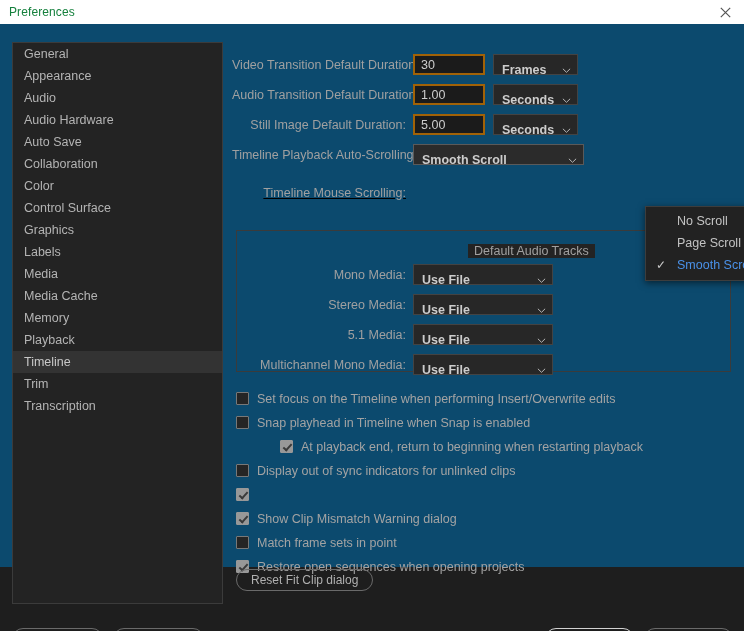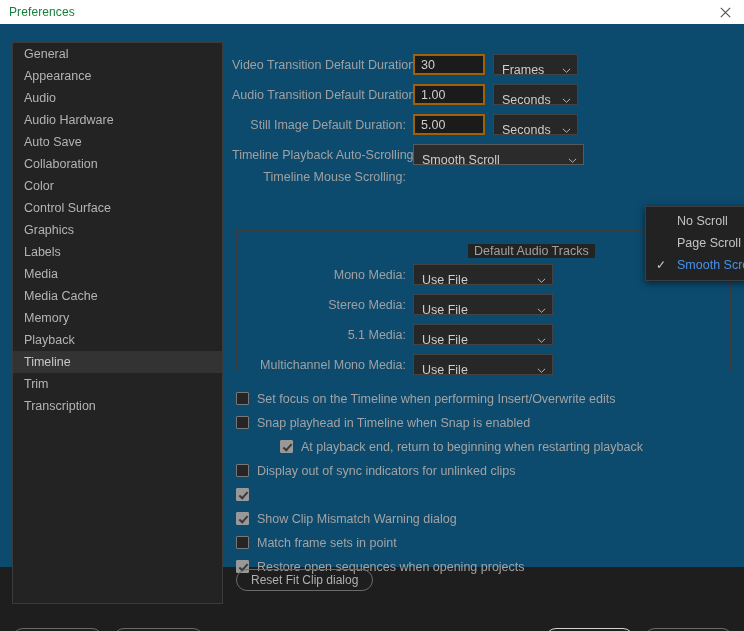--- a/index.html
+++ b/index.html
@@ -85,20 +85,21 @@
 
   
   .ddown {
     background: #272727;
     border: 1px solid #434343;
     height: 21px;
     display: flex; align-items: center;
     padding: 11px 6px 0 8px;
     cursor: pointer;
     position: relative;
+    font-weight: bold;
   }
   .ddown .dval {
     font-size: 12.5px; color: #cdcdcd;
     flex: 1; white-space: nowrap; overflow: hidden;
   }
   .chev { width: 9px; height: 9px; flex: none; }
 
   .ddown.open { background: #2b2b2b; border-color: #5a5a5a; }
 
   
@@ -271,21 +272,21 @@
           <div class="flabel" style="width:174px">Timeline Playback Auto-Scrolling:</div>
           <div style="margin-left:7px;display:flex;align-items:center">
             <div class="ddown open" style="width:171px">
               <span class="dval">Smooth Scroll</span>
               <svg class="chev" viewBox="0 0 10 10">
                 <path d="M1.3,3.4 L5,7 L8.7,3.4" stroke="#b9b9b9" stroke-width="1.1" fill="none" stroke-linecap="round"></path>
               </svg>
             </div>
           </div>
         </div>
-        <div class="frow" style="left: 0px; top: 124px; width: 496px;">
+        <div class="frow" style="left: 0px; top: 140px; width: 496px; text-decoration: underline;">
           <div class="flabel" style="width:174px">Timeline Mouse Scrolling:</div>
           <div style="margin-left:7px;display:flex;align-items:center"></div>
         </div>
         <div class="frow" style="left: 0px; top: 222px; width: 496px;">
           <div class="flabel" style="width:174px">Mono Media:</div>
           <div style="margin-left:7px;display:flex;align-items:center">
             <div class="ddown" style="width:140px">
               <span class="dval">Use File</span>
               <svg class="chev" viewBox="0 0 10 10">
                 <path d="M1.3,3.4 L5,7 L8.7,3.4" stroke="#b9b9b9" stroke-width="1.1" fill="none" stroke-linecap="round"></path>

